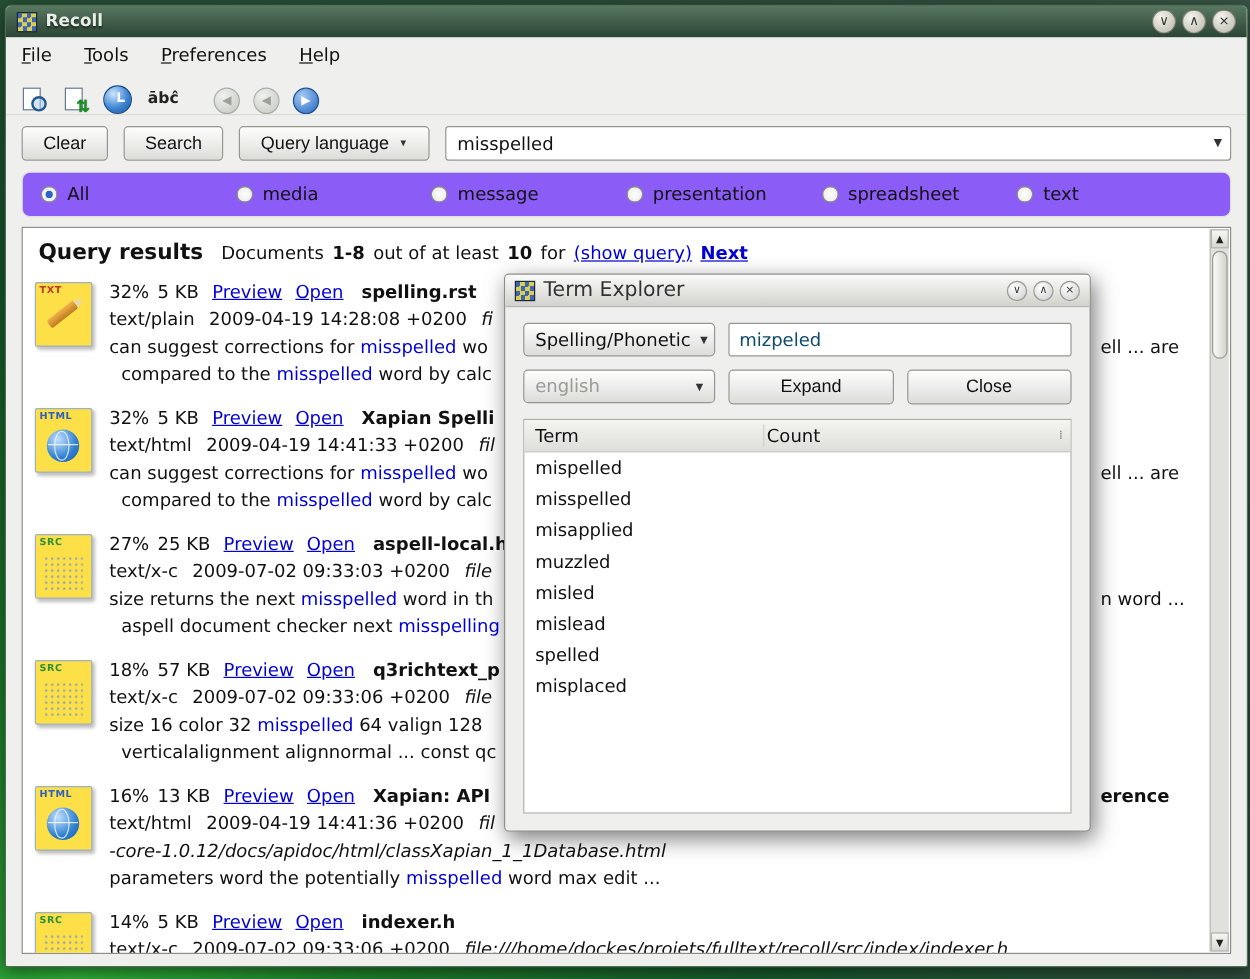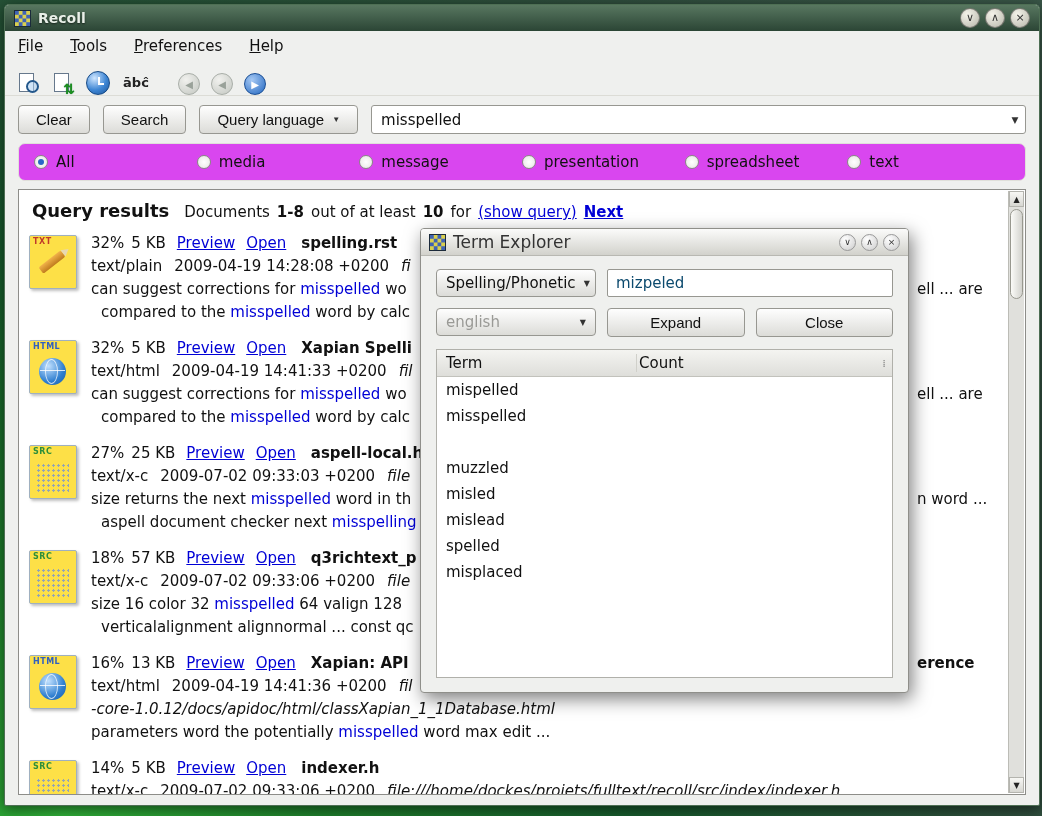--- a/index.html
+++ b/index.html
@@ -38,21 +38,21 @@
   
   .search-row{flex:none;display:flex;align-items:center;gap:13px;padding:9px 13px 7px;}
   .btn{height:29px;padding:0 17px;font-size:15px;color:#111;background:linear-gradient(#fefefe,#dcdcd8);
     border:1px solid #979791;border-radius:4px;display:inline-flex;align-items:center;gap:8px;cursor:default;white-space:nowrap;}
   .accel::first-letter{text-decoration:underline;}
   .chev{font-size:8px;color:#333;}
   .search-input-wrap{flex:1;height:29px;background:#fff;border:1px solid #979791;border-radius:3px;display:flex;align-items:center;box-sizing:border-box;}
   .search-input{flex:1;border:none;outline:none;background:transparent;font-size:15px;padding:0 9px;font-family:inherit;color:#111;}
   .combo-arrow{width:20px;text-align:center;font-size:9px;color:#333;}
   
-  .filter-row{flex:none;height:36px;margin:2px 13px 8px;background:#d946ef;border:1px solid #e0e0da;border-radius:7px;
+  .filter-row{flex:none;height:36px;margin:2px 13px 8px;background:#8b5cf6;border:1px solid #e0e0da;border-radius:7px;
     display:flex;align-items:center;padding:0 15px;}
   .filter{display:flex;align-items:center;gap:8px;width:165px;font-size:15px;color:#111;}
   .radio{width:14px;height:14px;border-radius:50%;border:1px solid #8a8a86;background:radial-gradient(#ffffff,#e6e6e2);box-sizing:border-box;flex:none;}
   .radio.sel::after{content:"";display:block;width:6px;height:6px;margin:3px;border-radius:50%;background:#2a66c8;}
   
   .results-frame{flex:1;margin:0 13px 10px;border:1px solid #8d8d89;background:#fff;position:relative;overflow:hidden;}
   .results-content{position:absolute;inset:0 18px 0 0;padding:7px 0 0 10px;overflow:hidden;}
   .rh{font-size:15px;padding:3px 0 11px 3px;white-space:nowrap;color:#111;}
   .rh > *{margin-right:7px;}
   .rh .qr{font-size:18px;font-weight:bold;margin-right:15px;}
@@ -314,20 +314,21 @@
         <div class="tt-body">
             <div class="tt-row">
               <span class="c0">mispelled</span>
               <span class="c1"></span>
             </div>
             <div class="tt-row">
               <span class="c0">misspelled</span>
               <span class="c1"></span>
             </div>
             <div class="tt-row">
+              <span class="c0">misapplied</span>
               <span class="c1"></span>
             </div>
             <div class="tt-row">
               <span class="c0">muzzled</span>
               <span class="c1"></span>
             </div>
             <div class="tt-row">
               <span class="c0">misled</span>
               <span class="c1"></span>
             </div>

